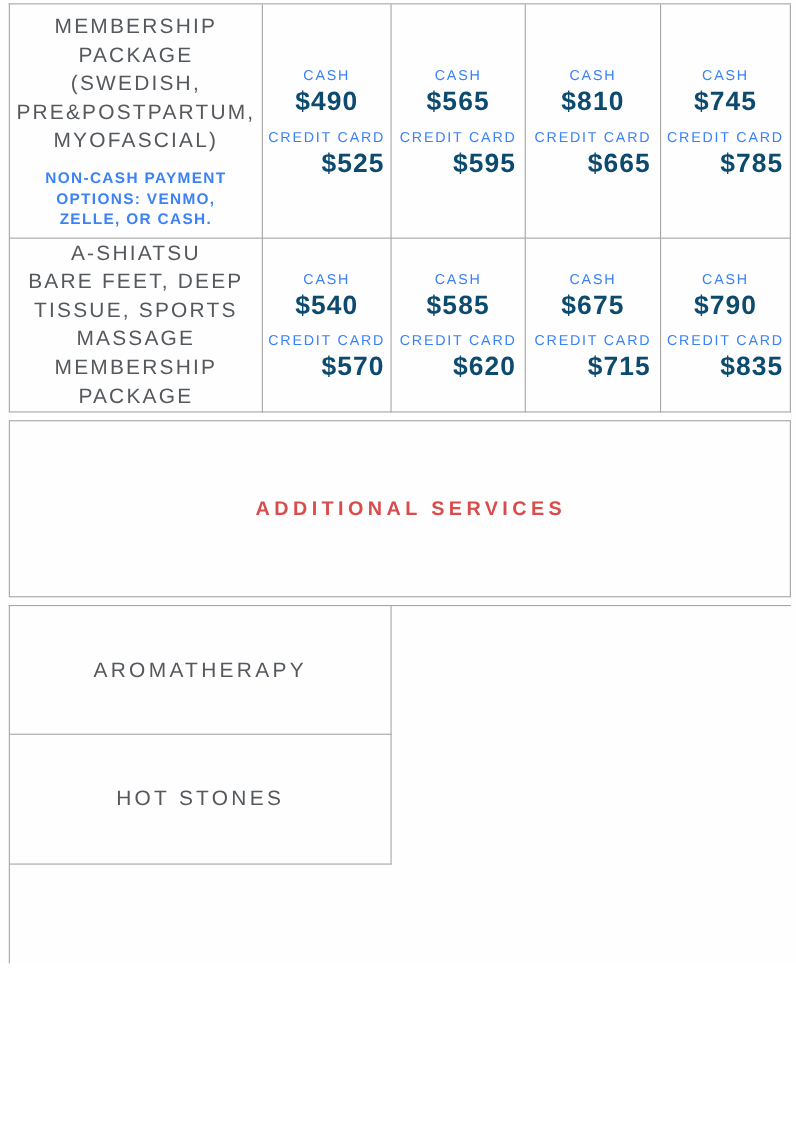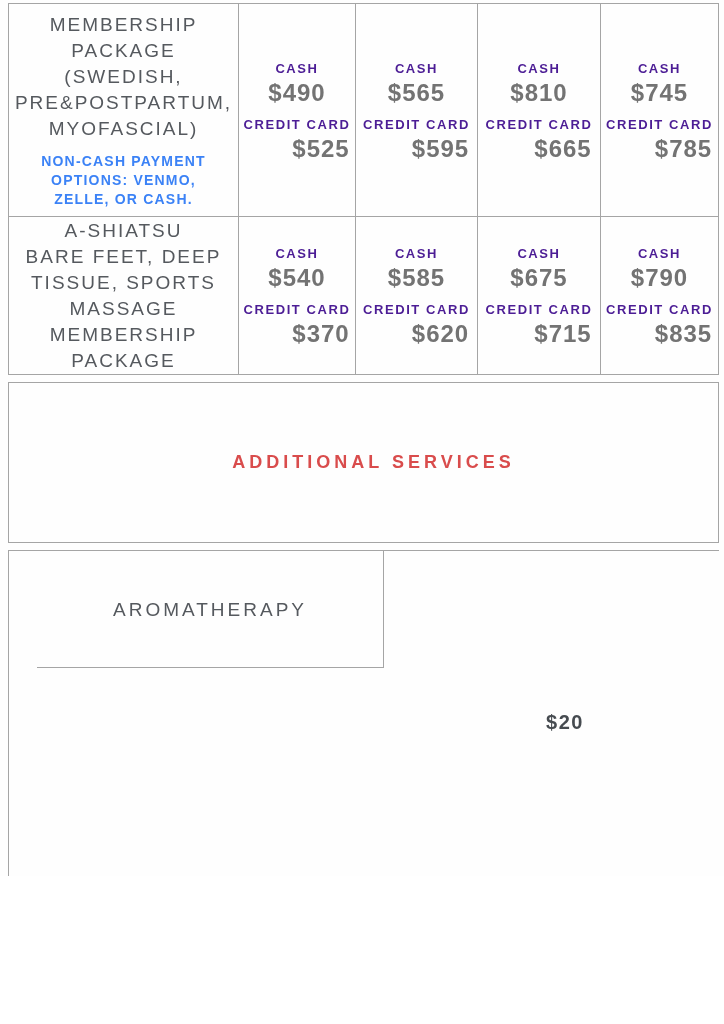--- a/index.html
+++ b/index.html
@@ -19,21 +19,20 @@
     grid-template-rows: 213px 158px;
     border-top: 1px solid #a5a5a5;
     border-left: 1px solid #a5a5a5;
   }
   .bottom-grid {
     left: 8px; top: 550px; width: 711px;
     grid-template-columns: 347px 363px;
     grid-template-rows: 117px 118px 108px 122px;
     border-top: 1px solid #a5a5a5;
     border-left: 1px solid #a5a5a5;
-    padding-left: 28px;
   }
   .cell {
     border-right: 1px solid #a5a5a5;
     border-bottom: 1px solid #a5a5a5;
     box-sizing: border-box;
     display: flex;
     flex-direction: column;
     align-items: center;
     justify-content: center;
     text-align: center;
@@ -50,31 +49,31 @@
     margin-top: 10px;
     font-size: 14px;
     font-weight: 700;
     letter-spacing: 1.2px;
     line-height: 19px;
     color: #3b82f6;
     white-space: pre;
   }
   .pay-label {
     font-size: 13px;
-    font-weight: 700;
+    font-weight: 400;
     letter-spacing: 1.6px;
-    color: #4c1d95;
+    color: #3b82f6;
     margin: 3px 0 2px 0;
     white-space: pre;
   }
   .price {
     font-size: 24px;
     font-weight: 700;
     letter-spacing: 1px;
-    color: #737373;
+    color: #0c4a6e;
     margin: 1px 0 7px 0;
     white-space: pre;
   }
   .price:last-child { margin-bottom: 0; margin-left: 48px; }
   .as-band {
     position: absolute;
     left: 8px; top: 382px;
     width: 711px; height: 161px;
     box-sizing: border-box;
     border: 1px solid #a5a5a5;
@@ -157,21 +156,21 @@
 TISSUE, SPORTS
 MASSAGE
 MEMBERSHIP
 PACKAGE</div>
     </div>
 
     <div class="cell">
       <div class="pay-label">CASH</div>
       <div class="price">$540</div>
       <div class="pay-label">CREDIT CARD</div>
-      <div class="price">$370</div>
+      <div class="price">$570</div>
     </div>
     <div class="cell">
       <div class="pay-label">CASH</div>
       <div class="price">$585</div>
       <div class="pay-label">CREDIT CARD</div>
       <div class="price">$620</div>
     </div>
     <div class="cell">
       <div class="pay-label">CASH</div>
       <div class="price">$675</div>
@@ -187,19 +186,19 @@
   </div>
 
   <div class="as-band">
     <div class="as-heading">ADDITIONAL SERVICES</div>
   </div>
 
   <div class="grid bottom-grid">
     <div class="cell col1">
       <div class="service-label">AROMATHERAPY</div>
     </div>
-
-    <div class="cell span3">
-      <div class="money">$20</div>
-    </div>
+    <div class="cell col1">
+      <div class="service-label">HOT STONES</div>
+    </div>
+
   </div>
 
 </div>
 
 </body></html>

